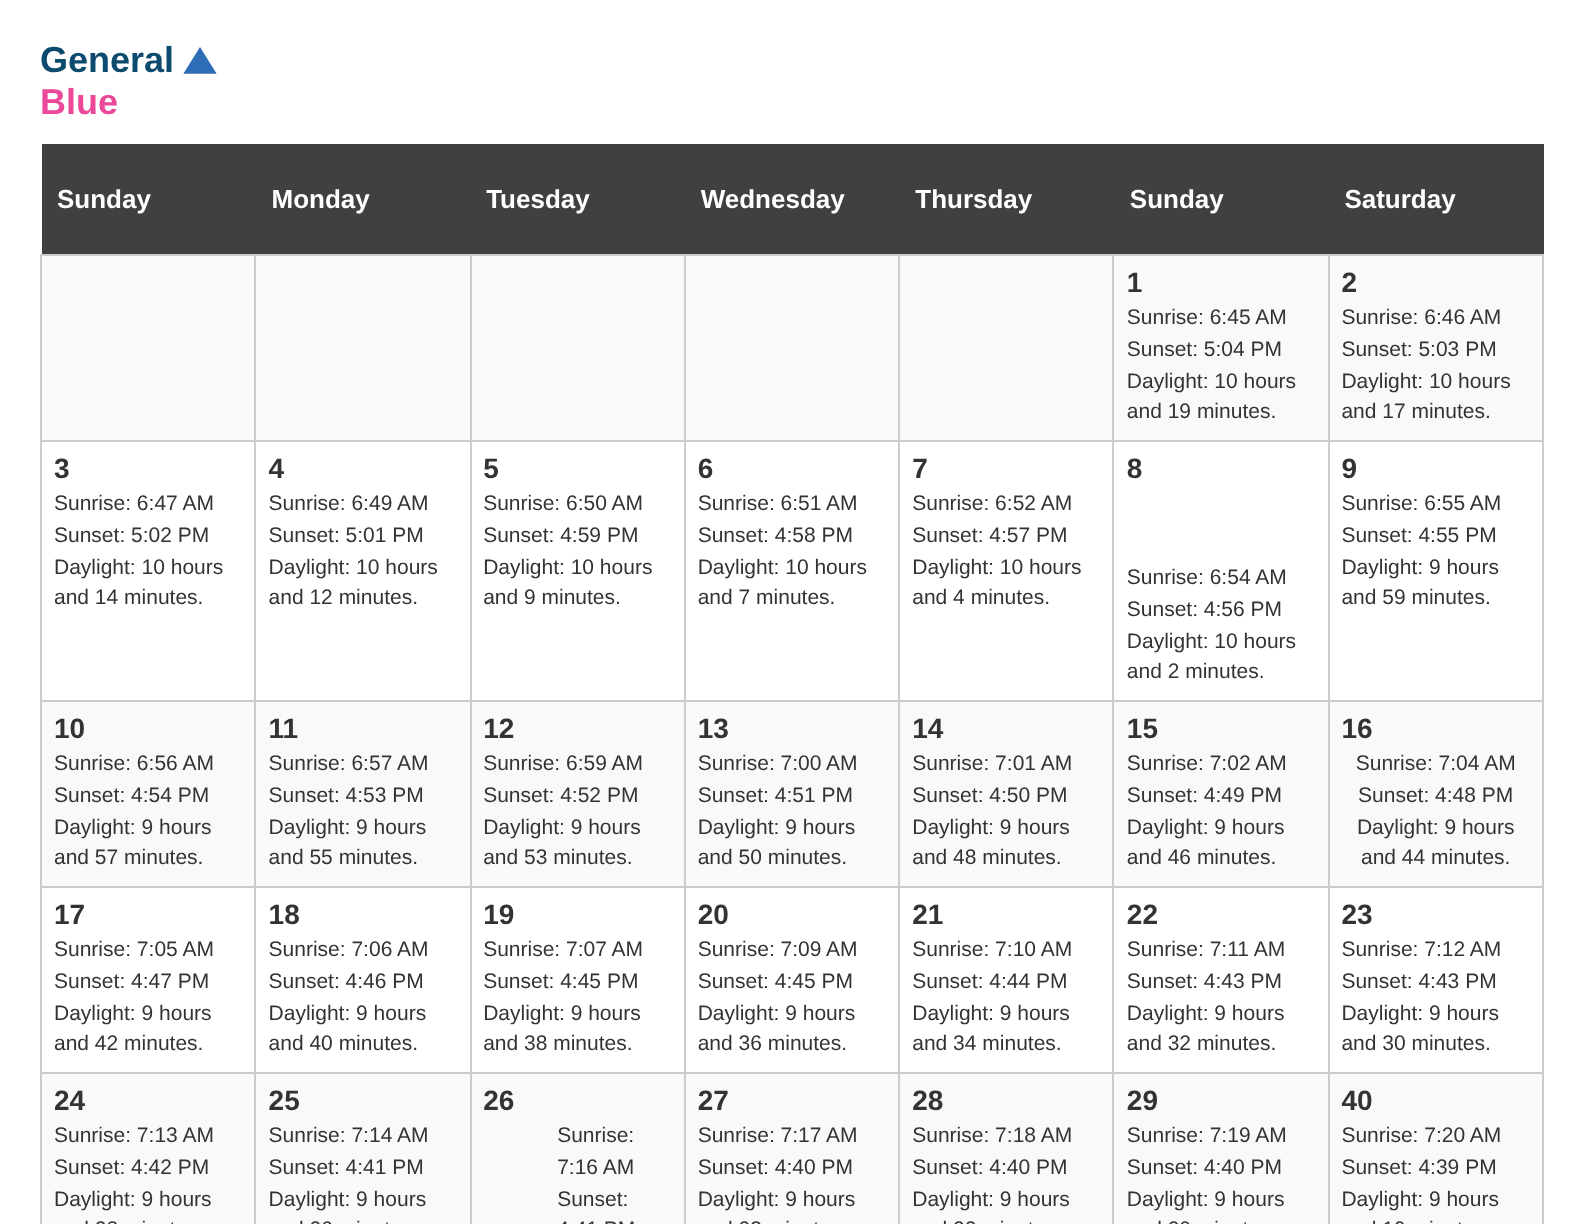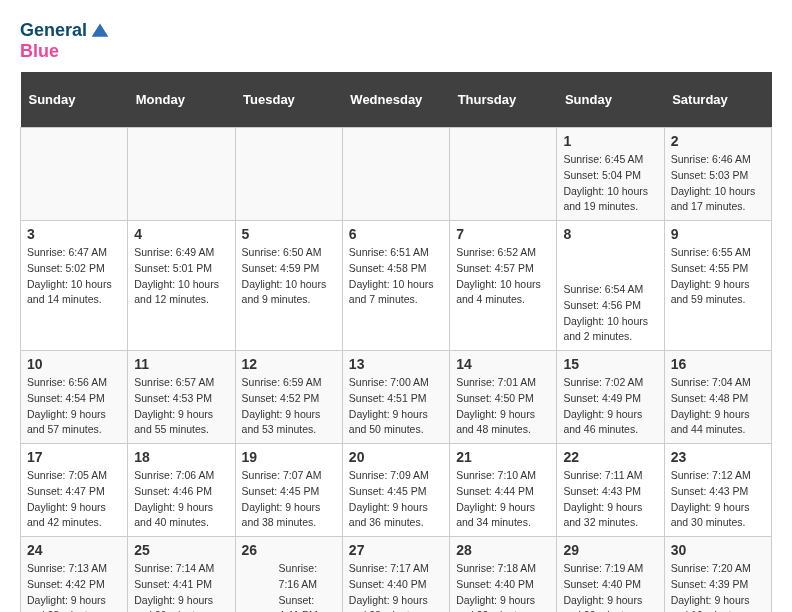--- a/index.html
+++ b/index.html
@@ -202,21 +202,21 @@
 Daylight: 9 hours and 48 minutes.</div>
         </td>
         <td>
           <div class="day-number">15</div>
           <div class="day-info" style="white-space: pre-line;">Sunrise: 7:02 AM
 Sunset: 4:49 PM
 Daylight: 9 hours and 46 minutes.</div>
         </td>
         <td>
           <div class="day-number">16</div>
-          <div class="day-info" style="white-space: pre-line;">Sunrise: 7:04 AM
+          <div class="day-info" style="white-space: pre-line; text-align: center;">Sunrise: 7:04 AM
 Sunset: 4:48 PM
 Daylight: 9 hours and 44 minutes.</div>
         </td>
       </tr>
       <tr>
         <td>
           <div class="day-number">17</div>
           <div class="day-info" style="white-space: pre-line;">Sunrise: 7:05 AM
 Sunset: 4:47 PM
 Daylight: 9 hours and 42 minutes.</div>
@@ -289,20 +289,20 @@
 Sunset: 4:40 PM
 Daylight: 9 hours and 22 minutes.</div>
         </td>
         <td>
           <div class="day-number">29</div>
           <div class="day-info" style="white-space: pre-line;">Sunrise: 7:19 AM
 Sunset: 4:40 PM
 Daylight: 9 hours and 20 minutes.</div>
         </td>
         <td>
-          <div class="day-number">30</div>
+          <div class="day-number">40</div>
           <div class="day-info" style="white-space: pre-line;">Sunrise: 7:20 AM
 Sunset: 4:39 PM
 Daylight: 9 hours and 19 minutes.</div>
         </td>
       </tr>
     </tbody>
 </table>
 
 </body></html>

